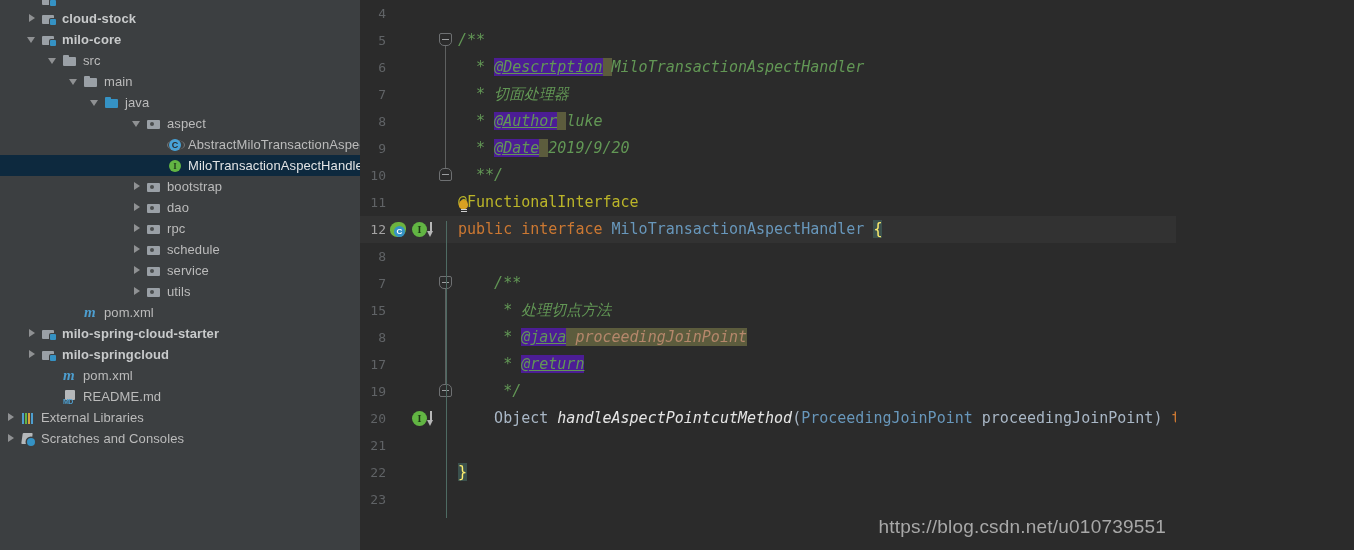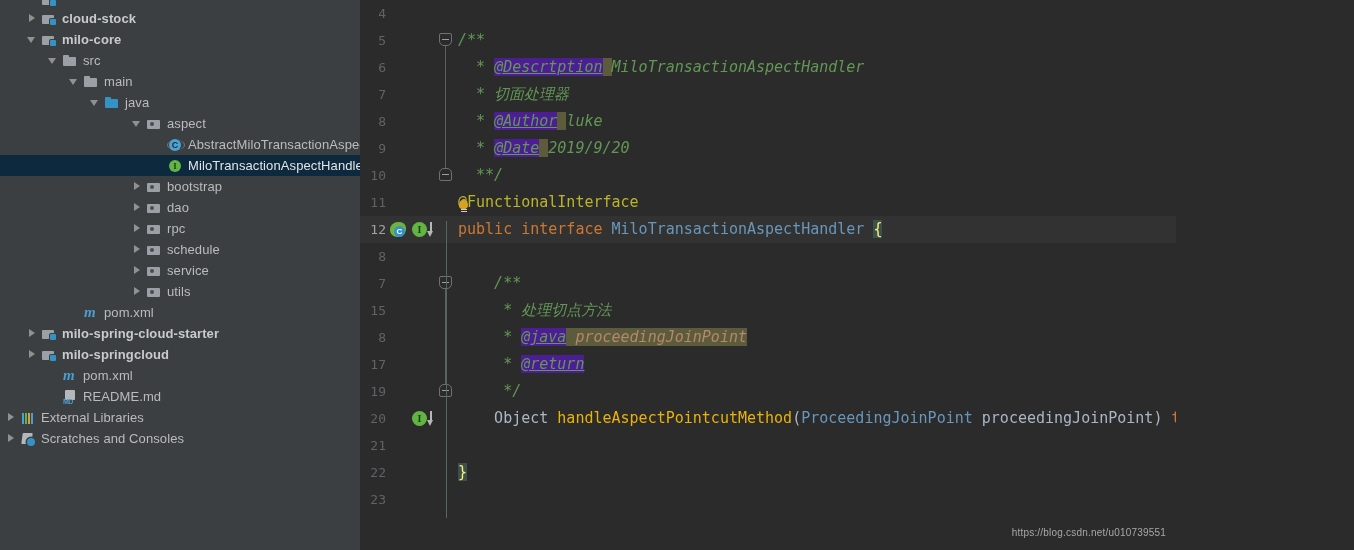--- a/index.html
+++ b/index.html
@@ -409,21 +409,21 @@
     color: #a9b7c6;
   }
   .cmt   { color:#629755; font-style:italic; }
   .tag   { color:#629755; font-style:italic; text-decoration:underline; background:#4c1d95;text-align:right; }
   .tagv  { color:#629755; font-style:italic; background:#5c5c3d; }
   .pname { color:#b5876b; font-style:italic; background:#5c5c3d; }
   .kw    { color:#cc7832; }
   .typ   { color:#a9b7c6; }
   .cls   { color:#6897bb; }
   .ann   { color:#bbb529; }
-  .mname { color:#eab308; }
+  .mname { color:#e5e5e5;font-style:italic; }
   .punc  { color:#a9b7c6; }
   .brace { color:#ffef6e; background:#3b514d; }
 
   
   .bulb {
     position:absolute;
     left:18px; top:11px;
     width:11px; height:11px;
   }
   .bulb::before {
@@ -451,21 +451,21 @@
     width:1px;
     height:297px;
     background:#4e6b63;
   }
 
   
   #watermark {
     position:absolute;
     right:10px;
     bottom:12px;
-    font-size:10px;
+    font-size:19px;
     color:#a8a8a8;
     font-family:"Liberation Sans", sans-serif;
     letter-spacing:.2px;
   }
 </style>
 </head>
 <body>
 
 <div id="app">
 

